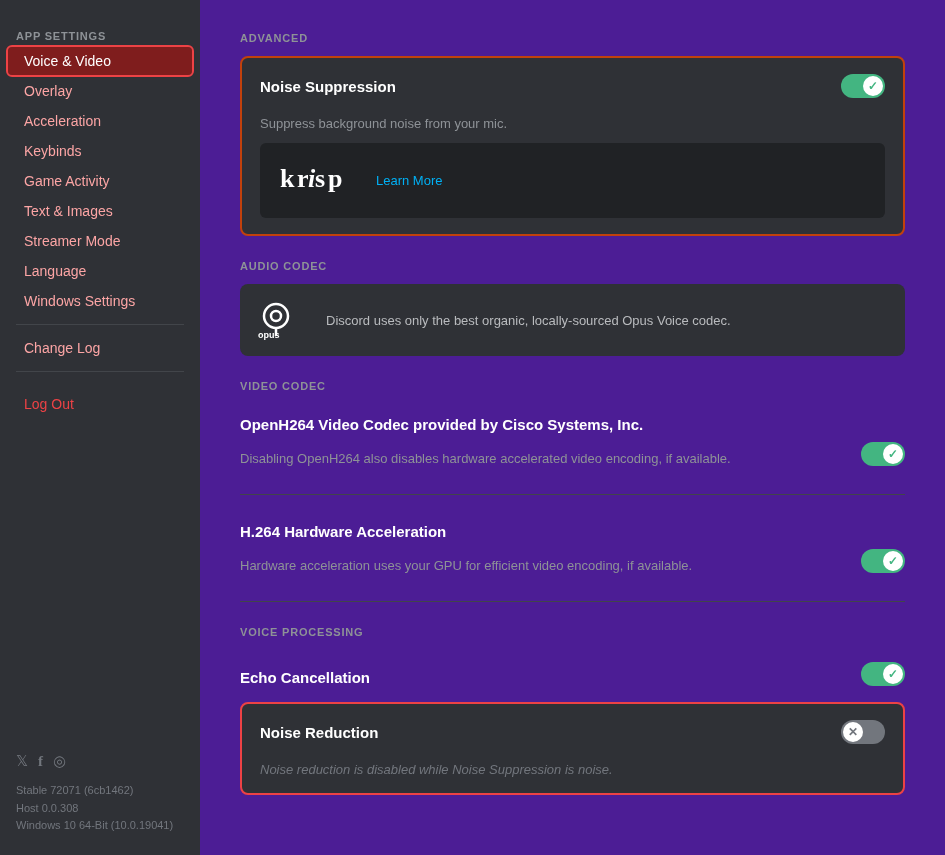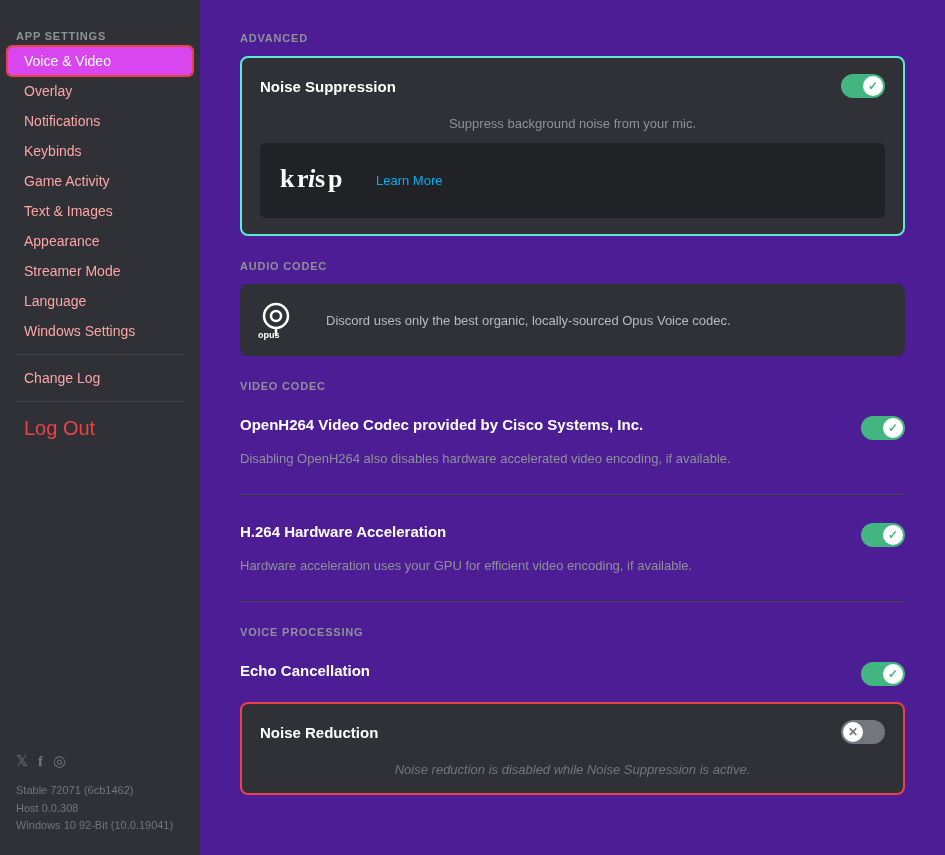--- a/index.html
+++ b/index.html
@@ -38,34 +38,34 @@
       align-items: center;
       padding: 6px 16px;
       cursor: pointer;
       border-radius: 4px;
       margin: 1px 8px;
       color: #fca5a5;
       font-size: 14px;
       font-weight: 500;
     }
     .sidebar-item.active {
-      background: #d946ef;
+      background: #7f1d1d;
       color: #ffffff;
       outline: 2px solid #ed4245;
     }
     .sidebar-divider {
       height: 1px;
       background: #42454a;
       margin: 8px 16px;
     }
     .sidebar-logout {
       padding: 6px 16px;
-      margin: 1px 8px;
+      margin: 10px 8px;
       color: #ed4245;
-      font-size: 20px;
+      font-size: 14px;
       font-weight: 500;
       cursor: pointer;
       border-radius: 4px;
     }
     .sidebar-social {
       display: flex;
       gap: 10px;
       padding: 8px 16px;
       color: #72767d;
       font-size: 16px;
@@ -102,22 +102,21 @@
     }
 
     
     .setting-card {
       background: #2f3136;
       border-radius: 8px;
       padding: 16px 18px;
       margin-bottom: 12px;
     }
     .setting-card.outlined {
-      border: 2px solid #5eead4;
-      text-align: center;
+      border: 2px solid #c2410c;
     }
 
     .setting-row {
       display: flex;
       align-items: center;
       justify-content: space-between;
       margin-bottom: 4px;
     }
     .setting-label {
       font-size: 15px;
@@ -227,21 +226,21 @@
     
     .content-divider {
       height: 1px;
       background: #42454a;
       margin: 16px 0;
     }
 
     
     .plain-setting {
       display: flex;
-      align-items: flex-start;
+      align-items: flex-end;
       justify-content: space-between;
       padding: 12px 0;
     }
     .plain-setting-left {
       flex: 1;
       padding-right: 20px;
     }
 
     
     .tw-icon::before { content: '𝕏'; font-size: 15px; }
@@ -254,33 +253,30 @@
 <nav class="sidebar">
   <div class="sidebar-section-label">APP SETTINGS</div>
 
   <div class="sidebar-item active">
     <span>Voice &amp; Video</span>
   </div>
   <div class="sidebar-item">
     <span>Overlay</span>
   </div>
   <div class="sidebar-item">
-    <span>Notifications</span>
+    <span>Acceleration</span>
   </div>
   <div class="sidebar-item">
     <span>Keybinds</span>
   </div>
   <div class="sidebar-item">
     <span>Game Activity</span>
   </div>
   <div class="sidebar-item">
     <span>Text &amp; Images</span>
-  </div>
-  <div class="sidebar-item">
-    <span>Appearance</span>
   </div>
   <div class="sidebar-item">
     <span>Streamer Mode</span>
   </div>
   <div class="sidebar-item">
     <span>Language</span>
   </div>
   <div class="sidebar-item">
     <span>Windows Settings</span>
   </div>
@@ -297,21 +293,21 @@
 
   <div style="margin-top: auto; padding-top: 24px;">
     <div class="sidebar-social">
       <span class="tw-icon" style="cursor:pointer;"></span>
       <span class="fb-icon" style="cursor:pointer;"></span>
       <span class="ig-icon" style="cursor:pointer;"></span>
     </div>
     <div class="sidebar-version">
       <div>Stable 72071 (6cb1462)</div>
       <div>Host 0.0.308</div>
-      <div>Windows 10 92-Bit (10.0.19041)</div>
+      <div>Windows 10 64-Bit (10.0.19041)</div>
     </div>
   </div>
 </nav>
 
 <main class="main">
 
   <div class="section-title">ADVANCED</div>
 
   <div class="setting-card outlined">
     <div class="setting-row">
@@ -406,16 +402,16 @@
 
   <div class="setting-card outlined" style="border-color: #ed4245; margin-top: 4px;">
     <div class="setting-row">
       <span class="setting-label">Noise Reduction</span>
       <div class="toggle off">
         <div class="toggle-knob" style="left: 2px; right: auto;">
           <span class="toggle-x">✕</span>
         </div>
       </div>
     </div>
-    <div class="setting-desc disabled">Noise reduction is disabled while Noise Suppression is active.</div>
+    <div class="setting-desc disabled">Noise reduction is disabled while Noise Suppression is noise.</div>
   </div>
 
 </main>
 
 </body></html>

